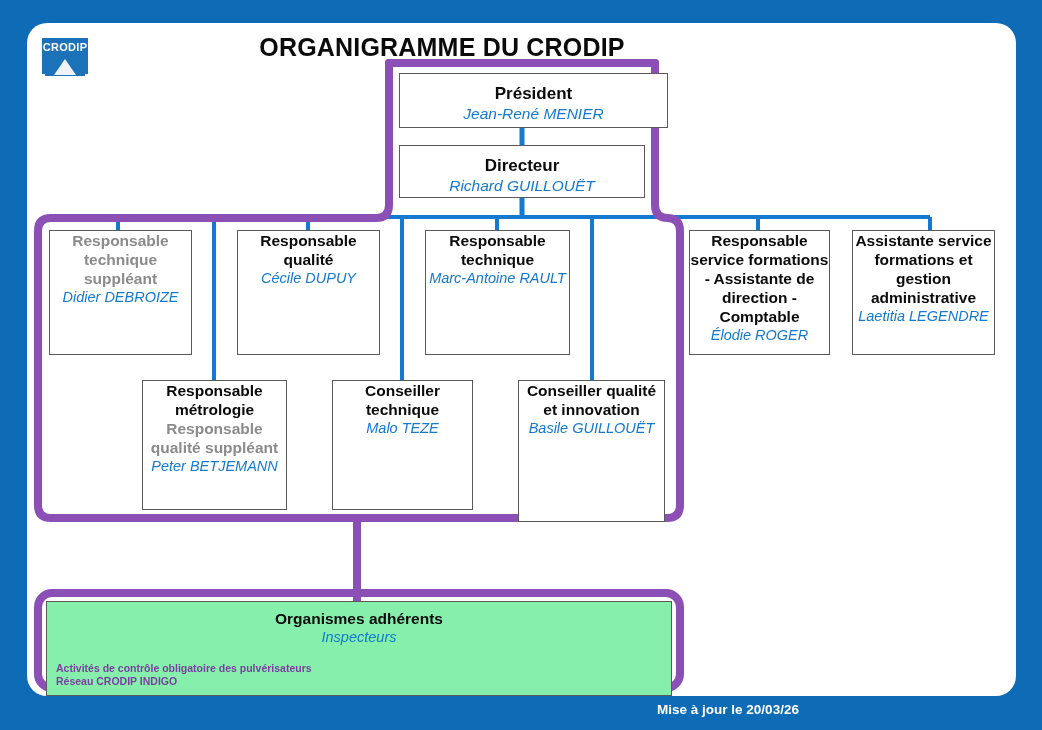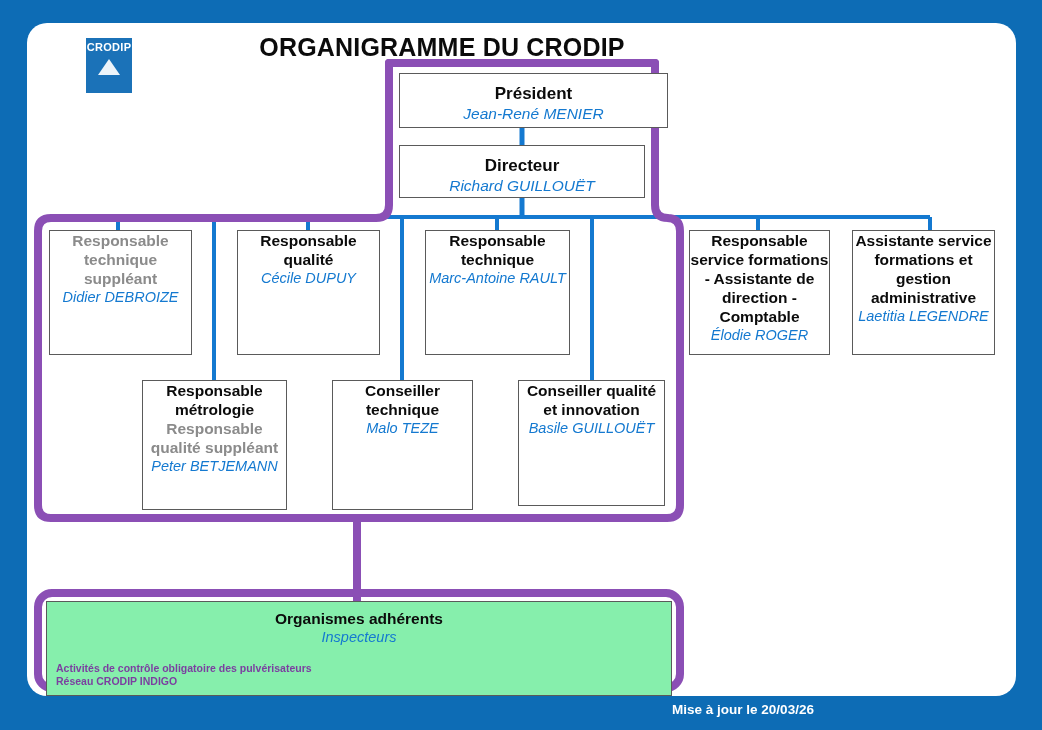--- a/index.html
+++ b/index.html
@@ -11,23 +11,22 @@
   }
   #root{position:relative;width:1042px;height:730px;}
 
   .card{
     position:absolute;left:27px;top:23px;width:989px;height:673px;
     background:#ffffff;border-radius:20px;
   }
 
   
   .logo{
-    position:absolute;left:42px;top:38px;width:46px;height:55px;
+    position:absolute;left:42px;top:38px;width:46px;height:36px;
     background:#1B72B8;
-    margin-left:44px;
   }
   .logo-text{
     position:absolute;left:0;top:2px;width:46px;height:15px;
     color:#ffffff;font-size:11px;font-weight:bold;letter-spacing:.3px;
     text-align:center;line-height:15px;
   }
   .logo-band{
     position:absolute;left:3px;top:18px;width:40px;height:20px;
     background:#1B72B8;overflow:hidden;
   }
@@ -80,21 +79,21 @@
     position:absolute;left:9px;bottom:7px;
     color:#7B3FA0;font-size:10.5px;font-weight:bold;line-height:13px;
     text-align:left;
   }
 
   
   .footer{
     position:absolute;left:0;top:702px;width:1042px;text-align:center;
     color:#ffffff;font-size:13.5px;font-weight:bold;
   }
-  .footer span{position:relative;left:222px;}
+  .footer span{position:relative;left:207px;}
 </style>
 </head>
 <body>
 
 <div id="root">
 
   <div class="card"></div>
 
   <div class="logo">
     <div class="logo-text">CRODIP</div>
@@ -187,21 +186,21 @@
     <div class="role gray">qualité suppléant</div>
     <div class="person">Peter BETJEMANN</div>
   </div>
 
   <div class="box" style="left:332px;top:380px;width:141px;height:130px;align-items:center;">
     <div class="role">Conseiller</div>
     <div class="role">technique</div>
     <div class="person">Malo TEZE</div>
   </div>
 
-  <div class="box" style="left:518px;top:380px;width:147px;height:126px;">
+  <div class="box" style="left:518px;top:380px;width:147px;height:142px;">
     <div class="role">Conseiller qualité</div>
     <div class="role">et innovation</div>
     <div class="person">Basile GUILLOUËT</div>
   </div>
 
   <div class="bottombox">
     <div class="hd">
       <div>Organismes adhérents</div>
       <div class="person">Inspecteurs</div>
     </div>

